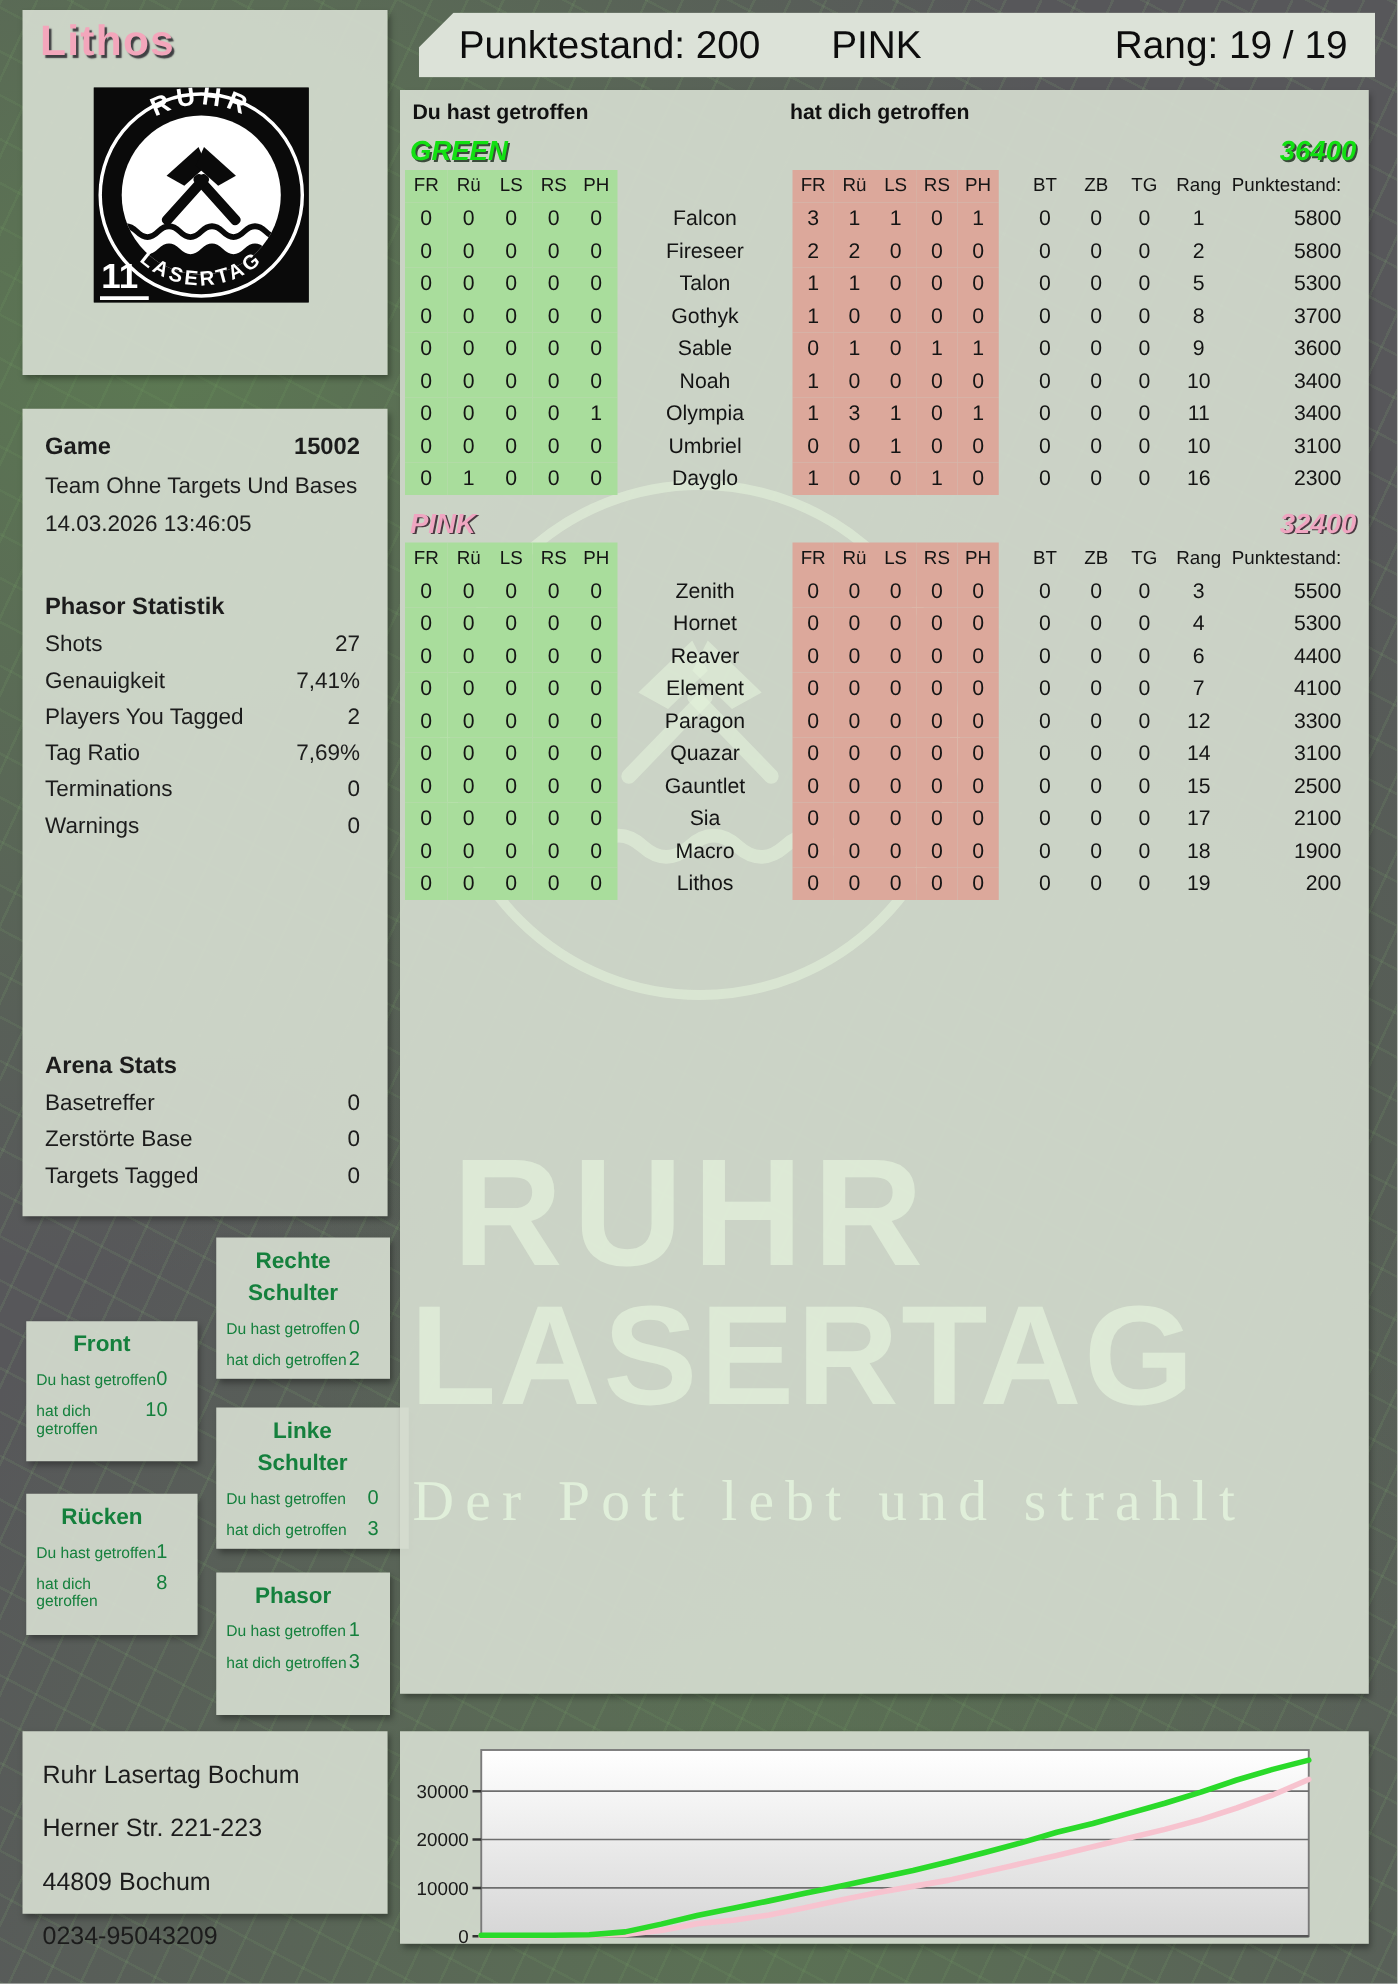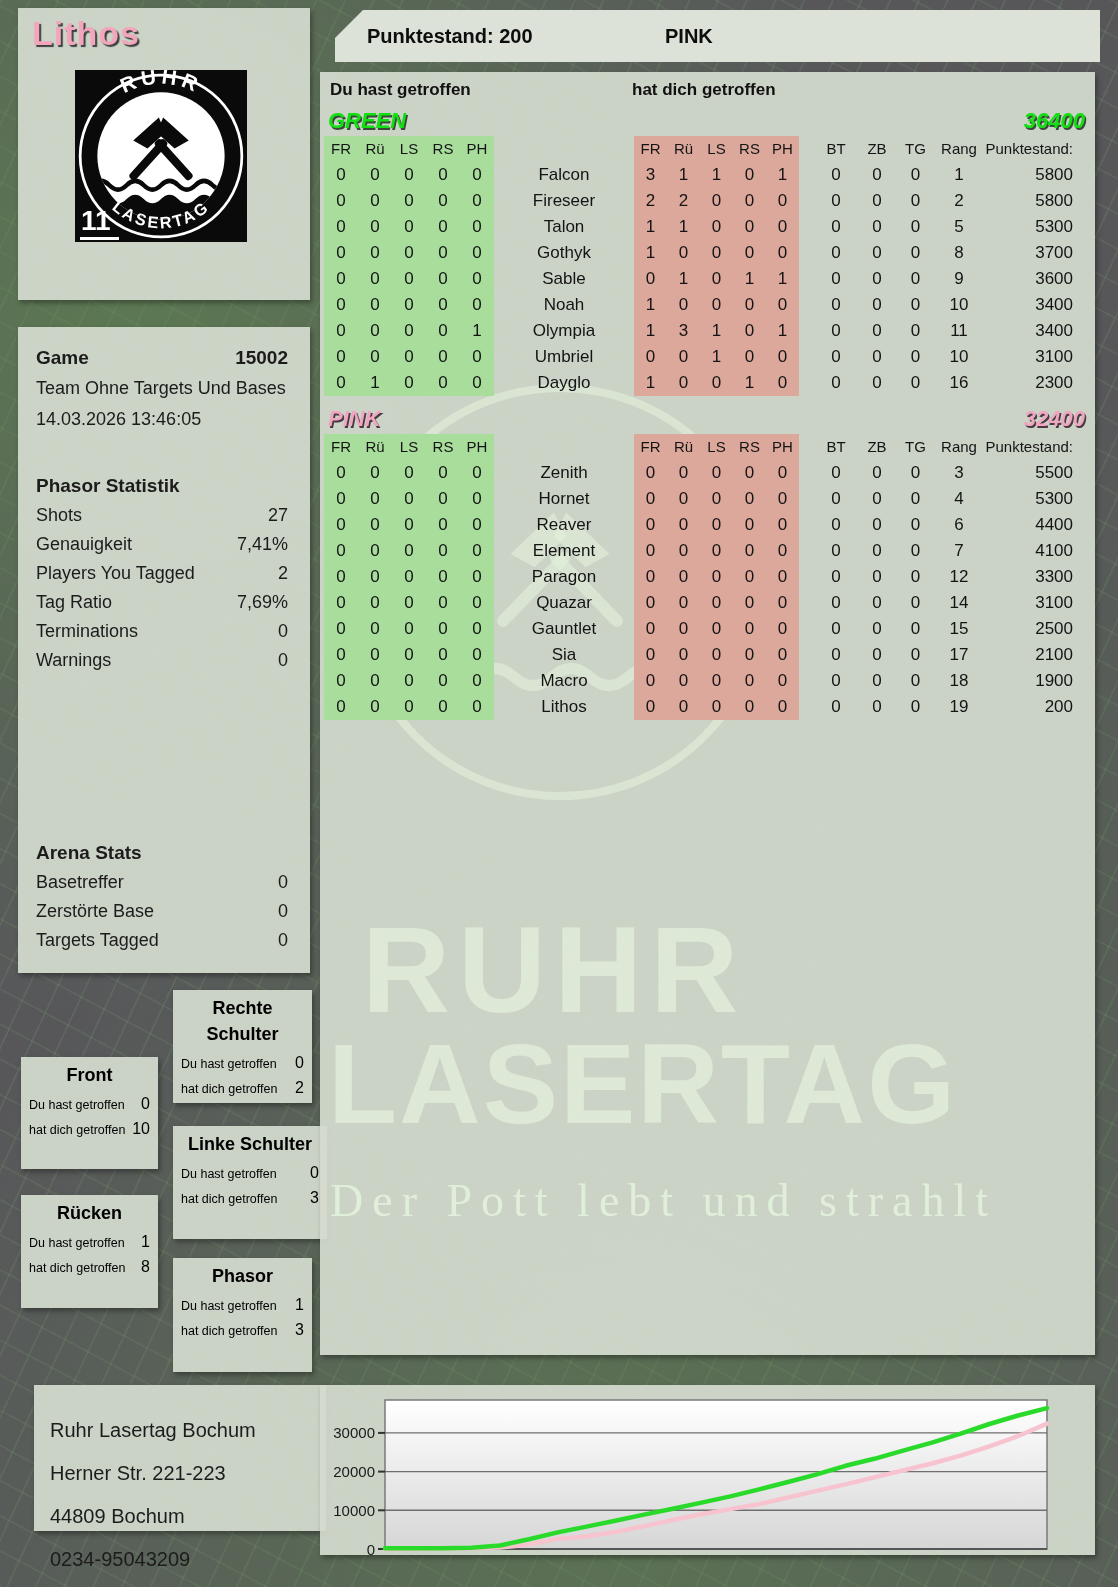--- a/index.html
+++ b/index.html
@@ -25,38 +25,38 @@
 
   
   .statsbox{left:18px;top:327px;width:292px;height:646px;box-sizing:border-box;
     padding:16px 22px 18px 18px;display:flex;flex-direction:column;color:#1c1c1c;}
   .srow{display:flex;justify-content:space-between;font-size:18px;line-height:29px;}
   .srow.b, .stitle{font-weight:bold;font-size:19px;line-height:30px;}
   .sline{font-size:18px;line-height:31px;}
   .gap36{height:36px;} .flexsp{flex:1;}
 
   
-  .bbox{box-sizing:border-box;padding:5px 8px 0 8px;color:#000000;}
+  .bbox{box-sizing:border-box;padding:5px 24px 0 8px;color:#15803d;}
   .bb-rechte{left:173px;top:990px;width:139px;height:113px;}
   .bb-front{left:21px;top:1057px;width:137px;height:112px;}
   .bb-linke{left:173px;top:1126px;width:154px;height:113px;}
   .bb-ruecken{left:21px;top:1195px;width:137px;height:113px;}
   .bb-phasor{left:173px;top:1258px;width:139px;height:114px;}
   .bbox .t{text-align:center;font-weight:bold;font-size:18px;line-height:26px;}
   .bbox .r{display:flex;justify-content:space-between;align-items:baseline;margin-top:7px;}
   .bbox .r .l{font-size:12.5px;} .bbox .r .v{font-size:16px;}
 
   
-  .address{left:18px;top:1385px;width:292px;height:146px;box-sizing:border-box;padding:24px 16px;margin-left:16px;}
+  .address{left:18px;top:1385px;width:292px;height:146px;box-sizing:border-box;padding:14px 16px;}
   .address div{font-size:20px;line-height:43px;color:#1c1c1c;}
 
   
   .headerbar{left:335px;top:10px;width:765px;height:52px;background:#dce2d8;
     clip-path:polygon(28px 0, 100% 0, 100% 100%, 0 100%, 0 28px);box-shadow:none;}
-  .headerbar span{position:absolute;font-size:20px;font-weight:bold;line-height:52px;color:#0d0d0d;}
+  .headerbar span{position:absolute;font-size:31px;font-weight:normal;line-height:52px;color:#0d0d0d;}
   .h-score{left:32px;} .h-team{left:330px;} .h-rank{right:22px;}
 
   
   .mainpanel{left:320px;top:72px;width:775px;height:1283px;overflow:hidden;}
   .wm{position:absolute;pointer-events:none;color:rgba(225,240,218,0.78);}
   .wm-circle{left:20px;top:300px;width:440px;height:440px;}
   .wm-l1{left:42px;top:838px;font-size:122px;font-weight:bold;letter-spacing:8px;line-height:120px;}
   .wm-l2{left:8px;top:952px;font-size:113px;font-weight:bold;letter-spacing:2px;line-height:120px;}
   .wm-slogan{left:10px;top:1102px;font-size:46px;letter-spacing:9px;
     font-family:"Liberation Serif",serif;color:rgba(228,243,221,0.85);}
@@ -235,20 +235,21 @@
   <div class="panel address">
     <div>Ruhr Lasertag Bochum</div>
     <div>Herner Str. 221-223</div>
     <div>44809 Bochum</div>
     <div>0234-95043209</div>
   </div>
 
   <div class="panel headerbar">
     <span class="h-score">Punktestand: 200</span>
     <span class="h-team">PINK</span>
+    <span class="h-rank">Rang: 19 / 19</span>
   </div>
 
   <div class="panel mainpanel">
     <svg class="wm wm-circle" viewBox="0 0 440 440">
       <g stroke="rgba(226,241,219,0.6)" fill="rgba(226,241,219,0.6)">
         <circle cx="220" cy="220" r="204" fill="none" stroke-width="8"></circle>
         <g transform="translate(220,190)" stroke="none">
           <g transform="rotate(-44)">
               <rect x="-6" y="-12" width="12" height="100" rx="6"></rect>
               <path d="M-30,-40 h60 l-8,26 h-44 z"></path>

